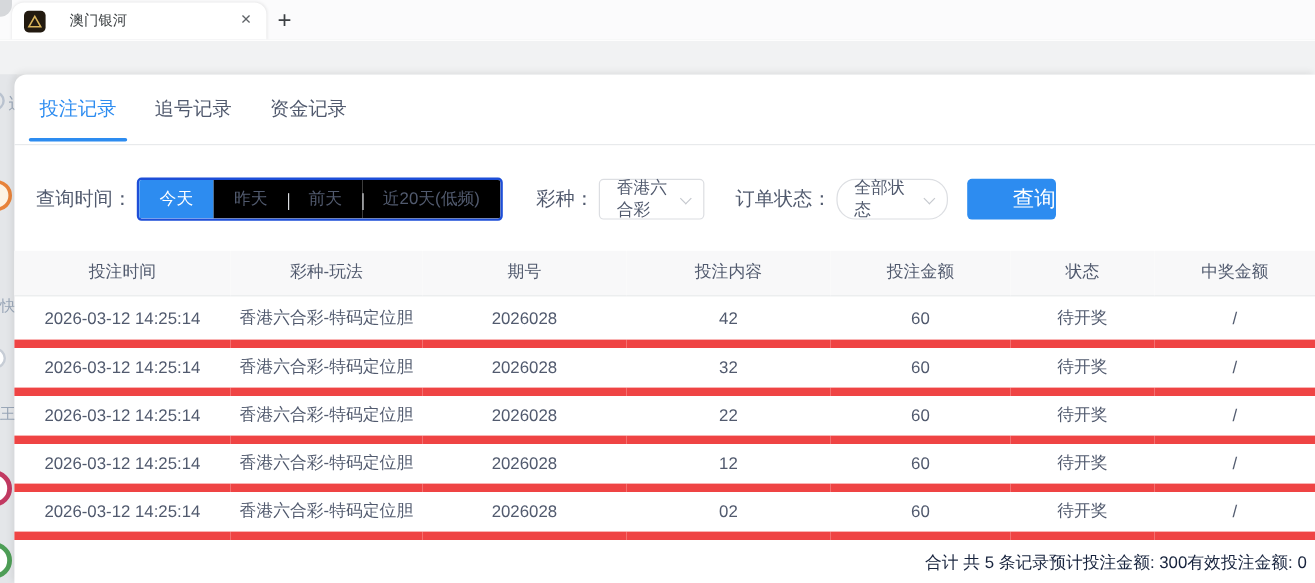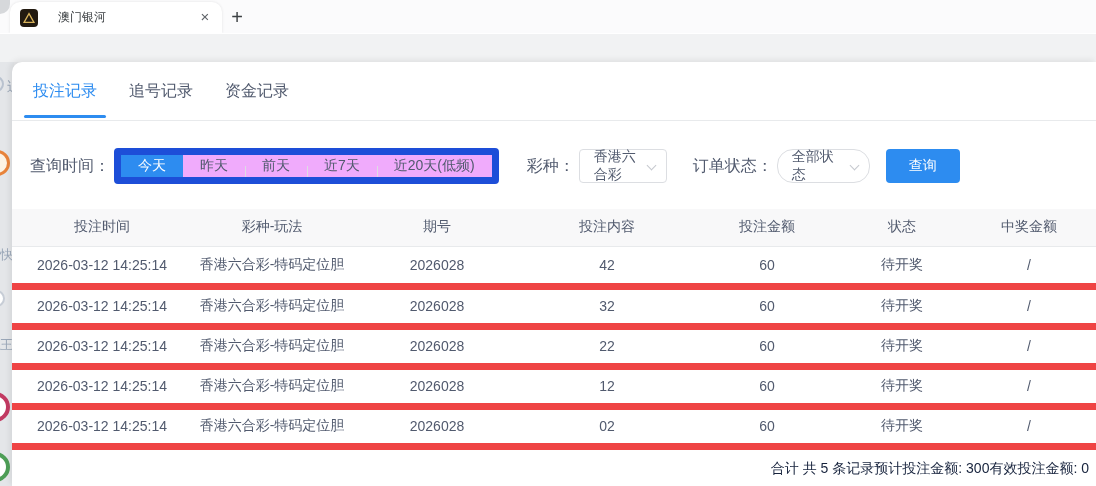--- a/index.html
+++ b/index.html
@@ -38,33 +38,33 @@
 
   .panel-tabs { height:59px; border-bottom:1px solid #e8eaec; display:flex; align-items:center; gap:32px; padding-left:21px; }
   .nav-tab { position:relative; font-size:16px; color:#515a6e; height:100%; display:flex; align-items:center; cursor:pointer; }
   .nav-tab.active { color:#2d8cf0; }
   .nav-tab.active::after { content:""; position:absolute; left:-9px; right:-9px; bottom:2px; height:3px;
     background:#2d8cf0; border-radius:3px; }
 
   
   .filter-row { display:flex; align-items:center; margin:27px 0 0 18px; height:36px; }
   .flabel { font-size:16px; color:#515a6e; white-space:nowrap; }
-  .time-group { display:flex; align-items:stretch; height:36px; border:7px solid #1d4ed8; border-radius:4px;
+  .time-group { display:flex; align-items:stretch; height:36px; border:2px solid #1d4ed8; border-radius:4px;
     overflow:hidden; margin-left:4px; }
   .time-opt { position:relative; font-size:14px; color:#515a6e; display:flex; align-items:center;
-    padding:0 17px; cursor:pointer; background:#f0abfc; white-space:nowrap; }
+    padding:0 17px; cursor:pointer; background:#000000; white-space:nowrap; }
   .time-opt.sep::before { content:""; position:absolute; left:0; top:11px; width:1px; height:14px; background:#dcdee2; }
   .time-opt.active { background:#2d8cf0; color:#fff; }
 
   .select-box { position:relative; height:34px; border:1px solid #dcdee2; border-radius:4px; background:#fff;
     display:flex; align-items:center; font-size:14px; color:#515a6e; padding:0 30px 0 14px; cursor:pointer; }
   .chevron { position:absolute; right:11px; top:12px; width:7px; height:7px;
     border-right:1.5px solid #c5c8ce; border-bottom:1.5px solid #c5c8ce; transform:rotate(45deg); }
-  .search-btn { height:34px; width:74px; background:#2d8cf0; color:#fff; font-size:14px; border:none;
-    border-radius:4px; cursor:pointer; font-family:inherit; }
+  .search-btn { height:34px; width:74px; background:#2d8cf0; color:#fff; font-size:18px; border:none;
+    border-radius:4px; cursor:pointer; font-family:inherit;text-align:right; }
 
   .lab-lottery { margin-left:28px; }
   .lab-status { margin-left:26px; }
   .sel-lottery { width:88px; margin-left:4px; }
   .sel-status  { width:93px;  margin-left:4px;border-radius:16px; }
   .search-btn  { margin-left:16px; }
 
   
   table.records { width:1084px; margin-top:25px; border-collapse:collapse; table-layout:fixed; font-size:14px; }
   .records th { height:37px; background:#f8f8f9; color:#515a6e; font-weight:normal; text-align:center;
@@ -120,21 +120,20 @@
         <span>资金记录</span>
       </div>
     </div>
 
     <div class="filter-row">
       <span class="flabel">查询时间：</span>
       <div class="time-group">
         <span class="time-opt active">今天</span>
         <span class="time-opt">昨天</span>
         <span class="time-opt sep">前天</span>
-        <span class="time-opt sep">近7天</span>
         <span class="time-opt sep">近20天(低频)</span>
       </div>
 
       <span class="flabel lab-lottery">彩种：</span>
       <div class="select-box sel-lottery">
         <span>香港六合彩</span>
         <i class="chevron"></i>
       </div>
 
       <span class="flabel lab-status">订单状态：</span>

